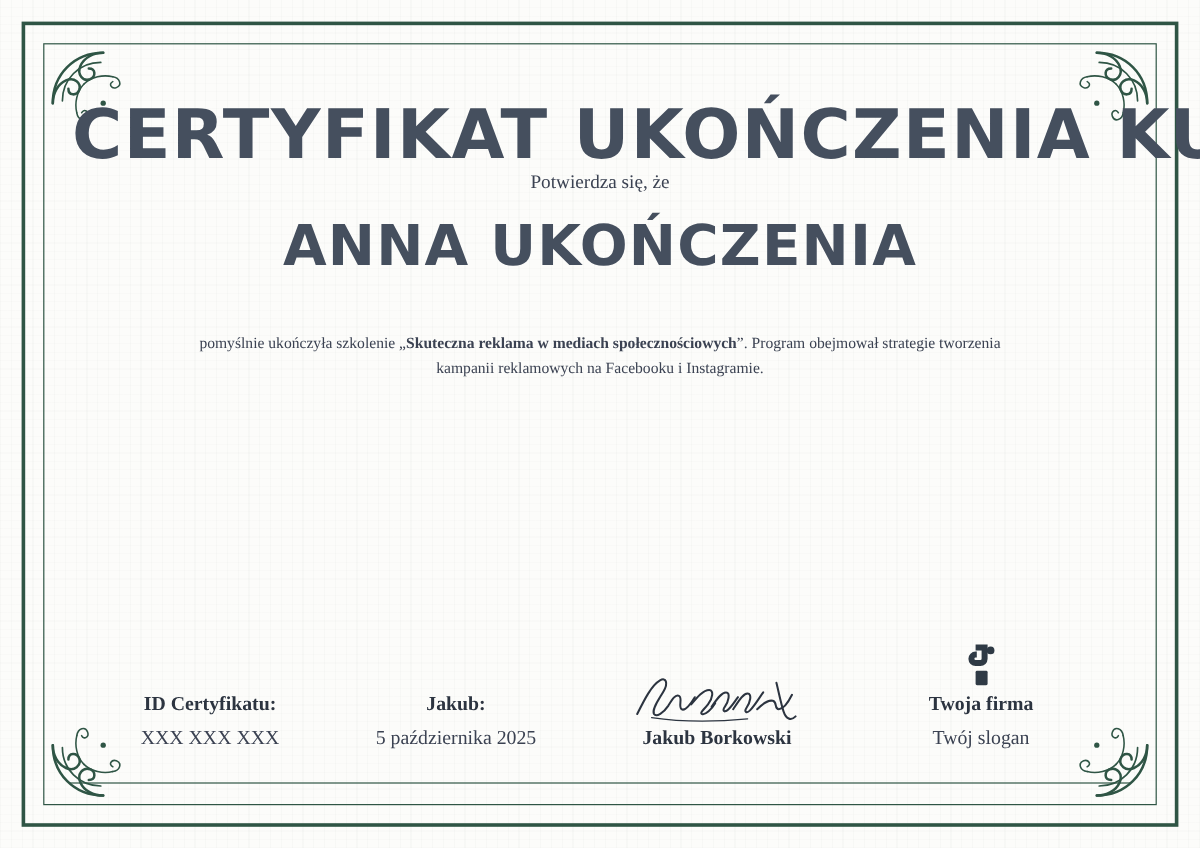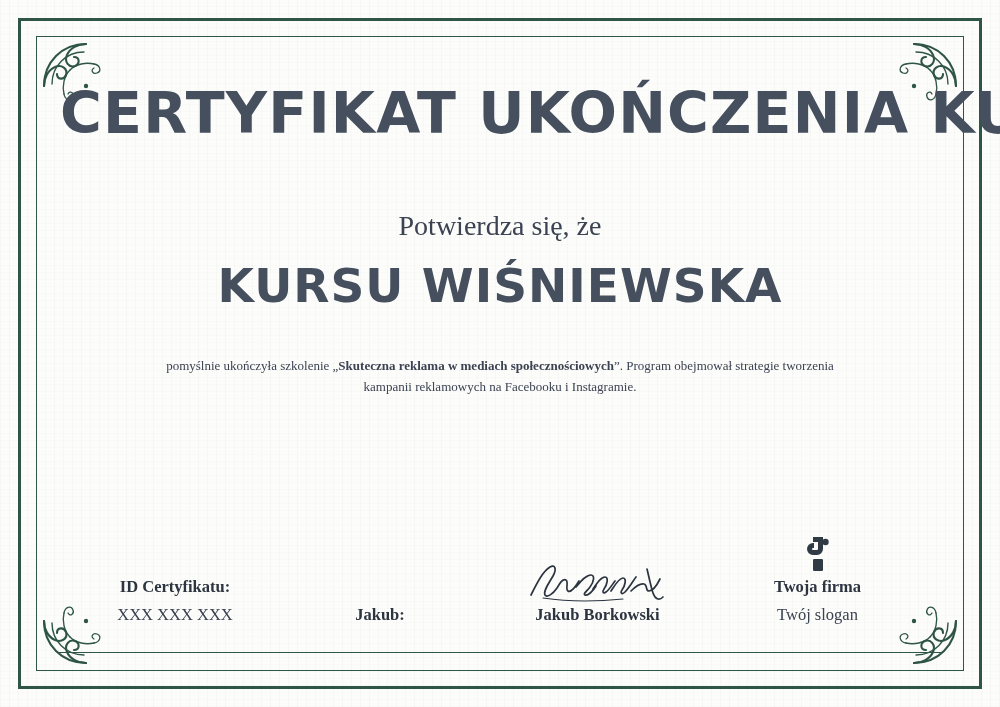--- a/index.html
+++ b/index.html
@@ -102,22 +102,21 @@
     font-size: 57px;
     font-weight: 700;
     letter-spacing: 1.2px;
     color: #454f5e;
     font-family: "DejaVu Sans", sans-serif;
     line-height: 1.05;
     white-space: nowrap;
   }
 
   .subtitle {
-    margin-top: 66px;
-    font-size: 28px;
+    font-size: 16px;
     color: #3b4252;
     font-family: "Liberation Serif", serif;
   }
 
   .recipient {
     margin-top: 16px;
     font-size: 47px;
     font-weight: 700;
     letter-spacing: 1px;
     color: #454f5e;
@@ -249,35 +248,36 @@
       <circle cx="46" cy="46" r="2.2" fill="currentColor" stroke="none"></circle>
     </svg>
   </div>
 
   <div class="content">
 
     <div class="title">CERTYFIKAT UKOŃCZENIA KURSU</div>
 
     <div class="subtitle">Potwierdza się, że</div>
 
-    <div class="recipient">KURSU WIŚNIEWSKA</div>
+    <div class="recipient">ANNA UKOŃCZENIA</div>
 
     <div class="description">
       <span>pomyślnie ukończyła szkolenie „</span><b>Skuteczna reklama w mediach społecznościowych</b><span>”. Program obejmował strategie tworzenia kampanii reklamowych na Facebooku i Instagramie.</span>
     </div>
 
     <div class="footer">
 
       <div class="footer-col col-id">
         <div class="f-label">ID Certyfikatu:</div>
         <div class="f-value">XXX XXX XXX</div>
       </div>
 
       <div class="footer-col col-date">
         <div class="f-label">Jakub:</div>
+        <div class="f-value">5 października 2025</div>
       </div>
 
       <div class="footer-col col-sign">
         <div class="signature">
           <svg width="150" height="44" viewBox="0 0 150 44" fill="none" stroke="currentColor" stroke-width="1.7" stroke-linecap="round" stroke-linejoin="round">
             <path d="M8 34 C14 22, 20 10, 27 6 C32 3, 34 8, 30 15 C26 22, 20 30, 22 34 C24 37, 30 33, 34 27 C37 22, 40 17, 43 19 C46 21, 42 28, 45 30 C48 32, 53 25, 56 20"></path>
             <path d="M53 26 C58 20, 63 14, 68 14 C72 14, 71 21, 67 26 C63 31, 60 33, 62 34 C65 35, 70 30, 73 25"></path>
             <path d="M70 28 C74 22, 78 16, 82 16 C86 16, 84 24, 81 28 C79 31, 80 33, 83 31 C86 29, 89 24, 92 20"></path>
             <path d="M88 30 C92 24, 96 17, 100 17 C104 17, 102 25, 99 29 C97 32, 99 34, 102 31 C106 27, 110 20, 113 16"></path>
             <path d="M108 30 C112 26, 117 22, 121 23 C125 24, 122 30, 126 30 C130 30, 134 24, 137 18"></path>

